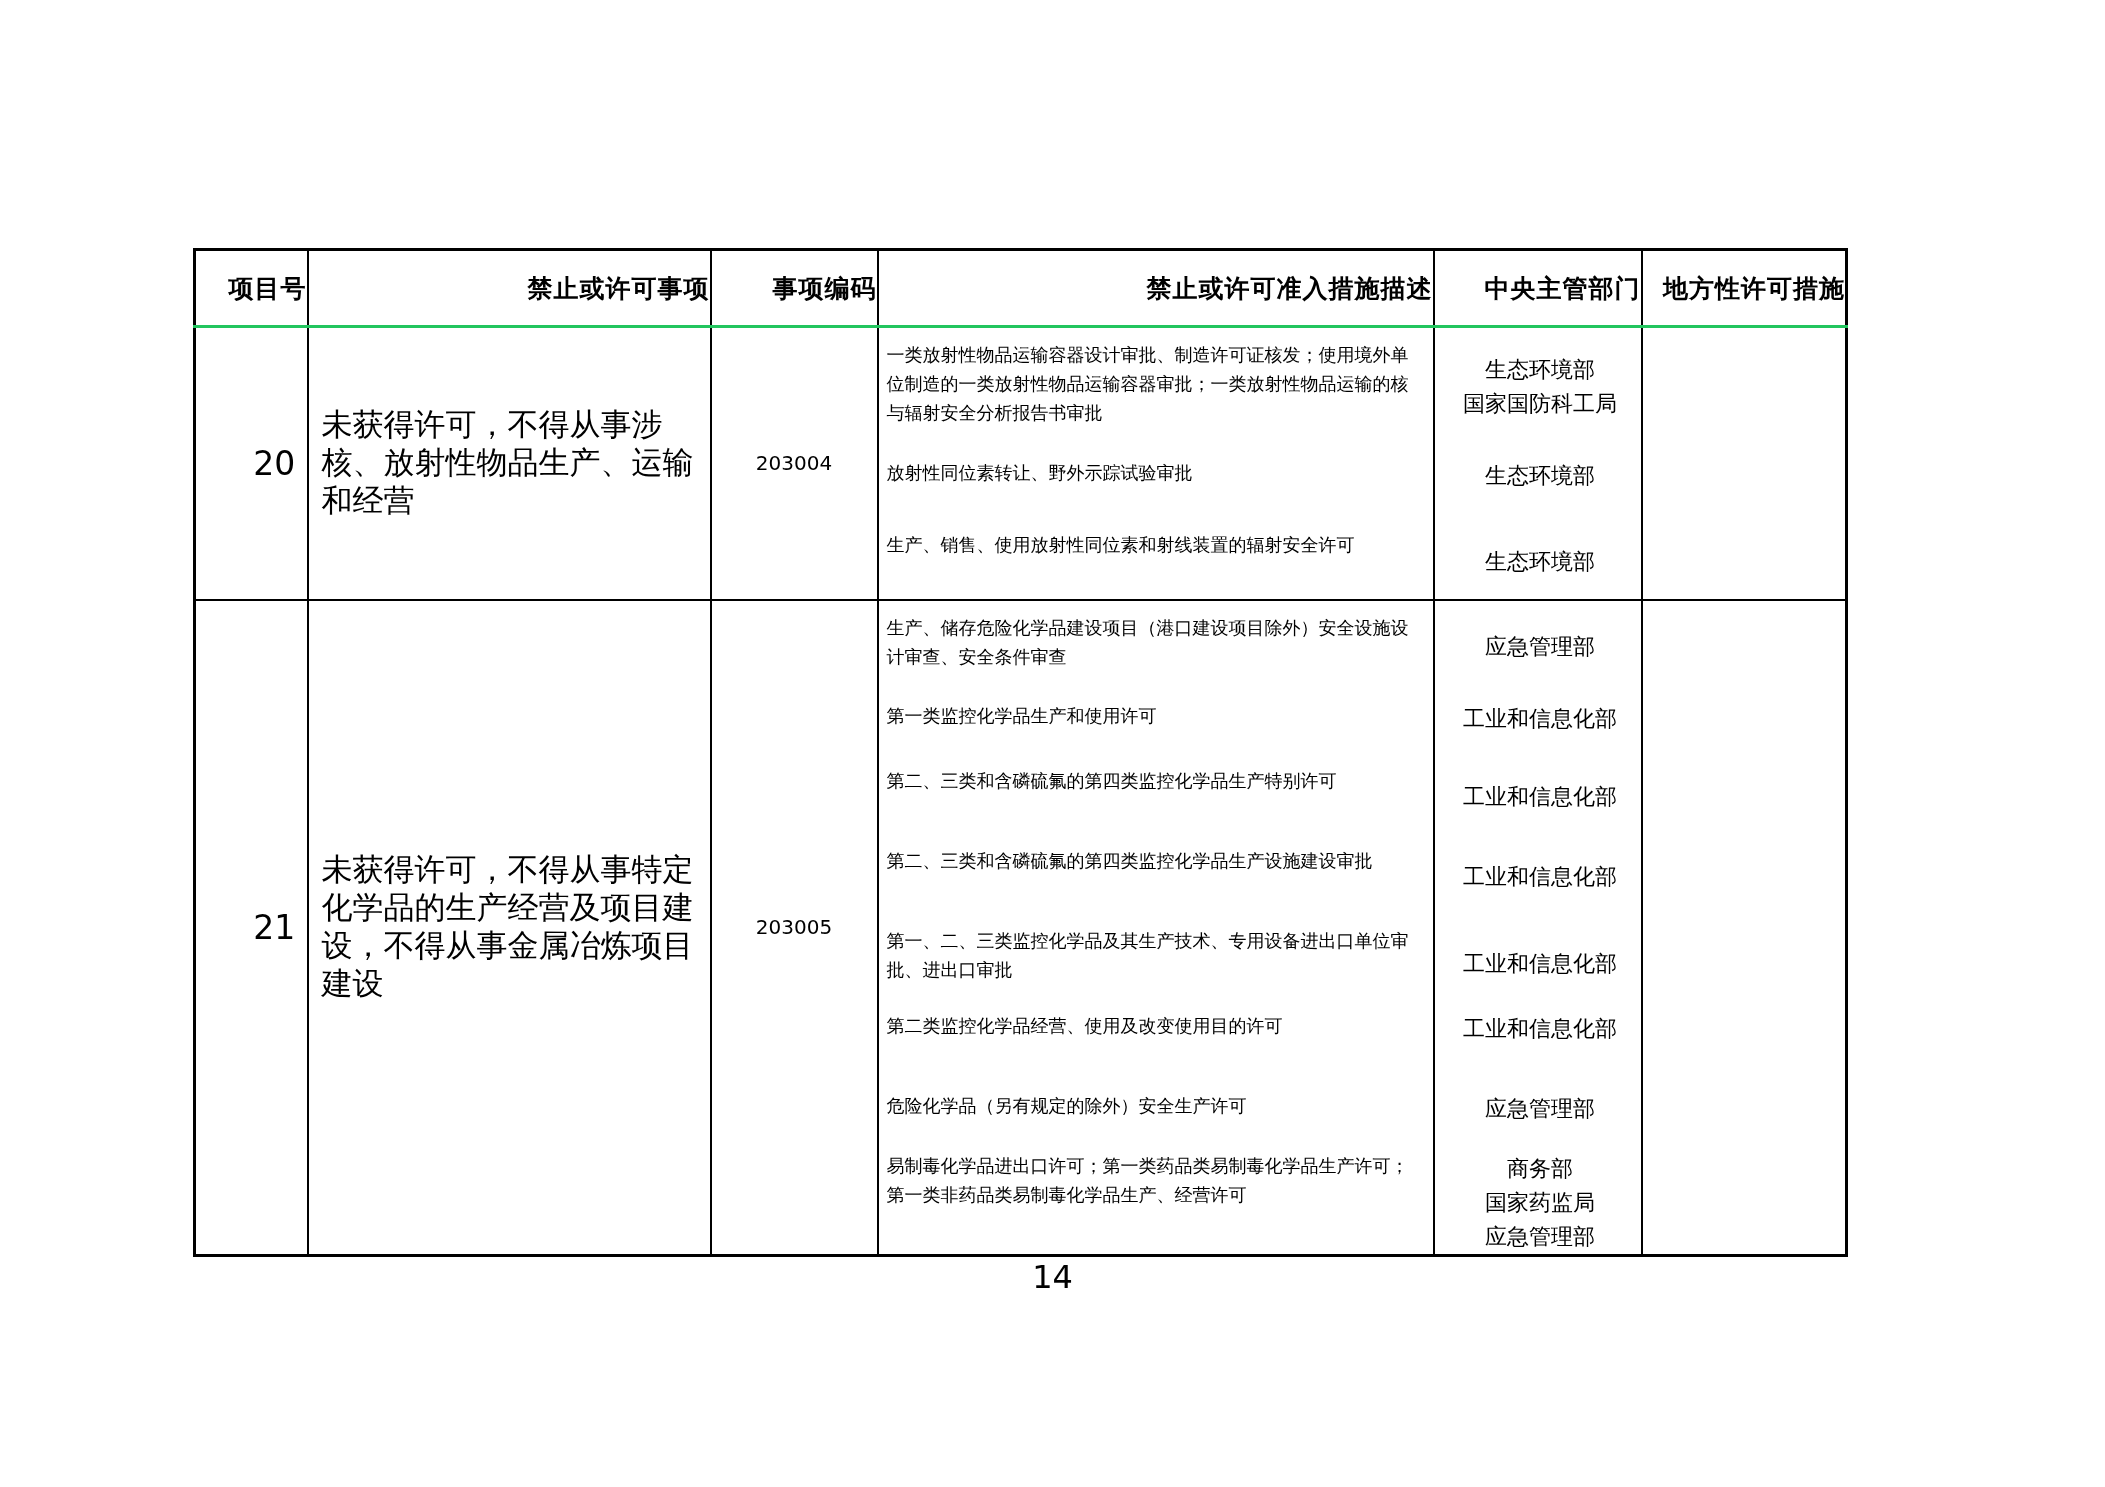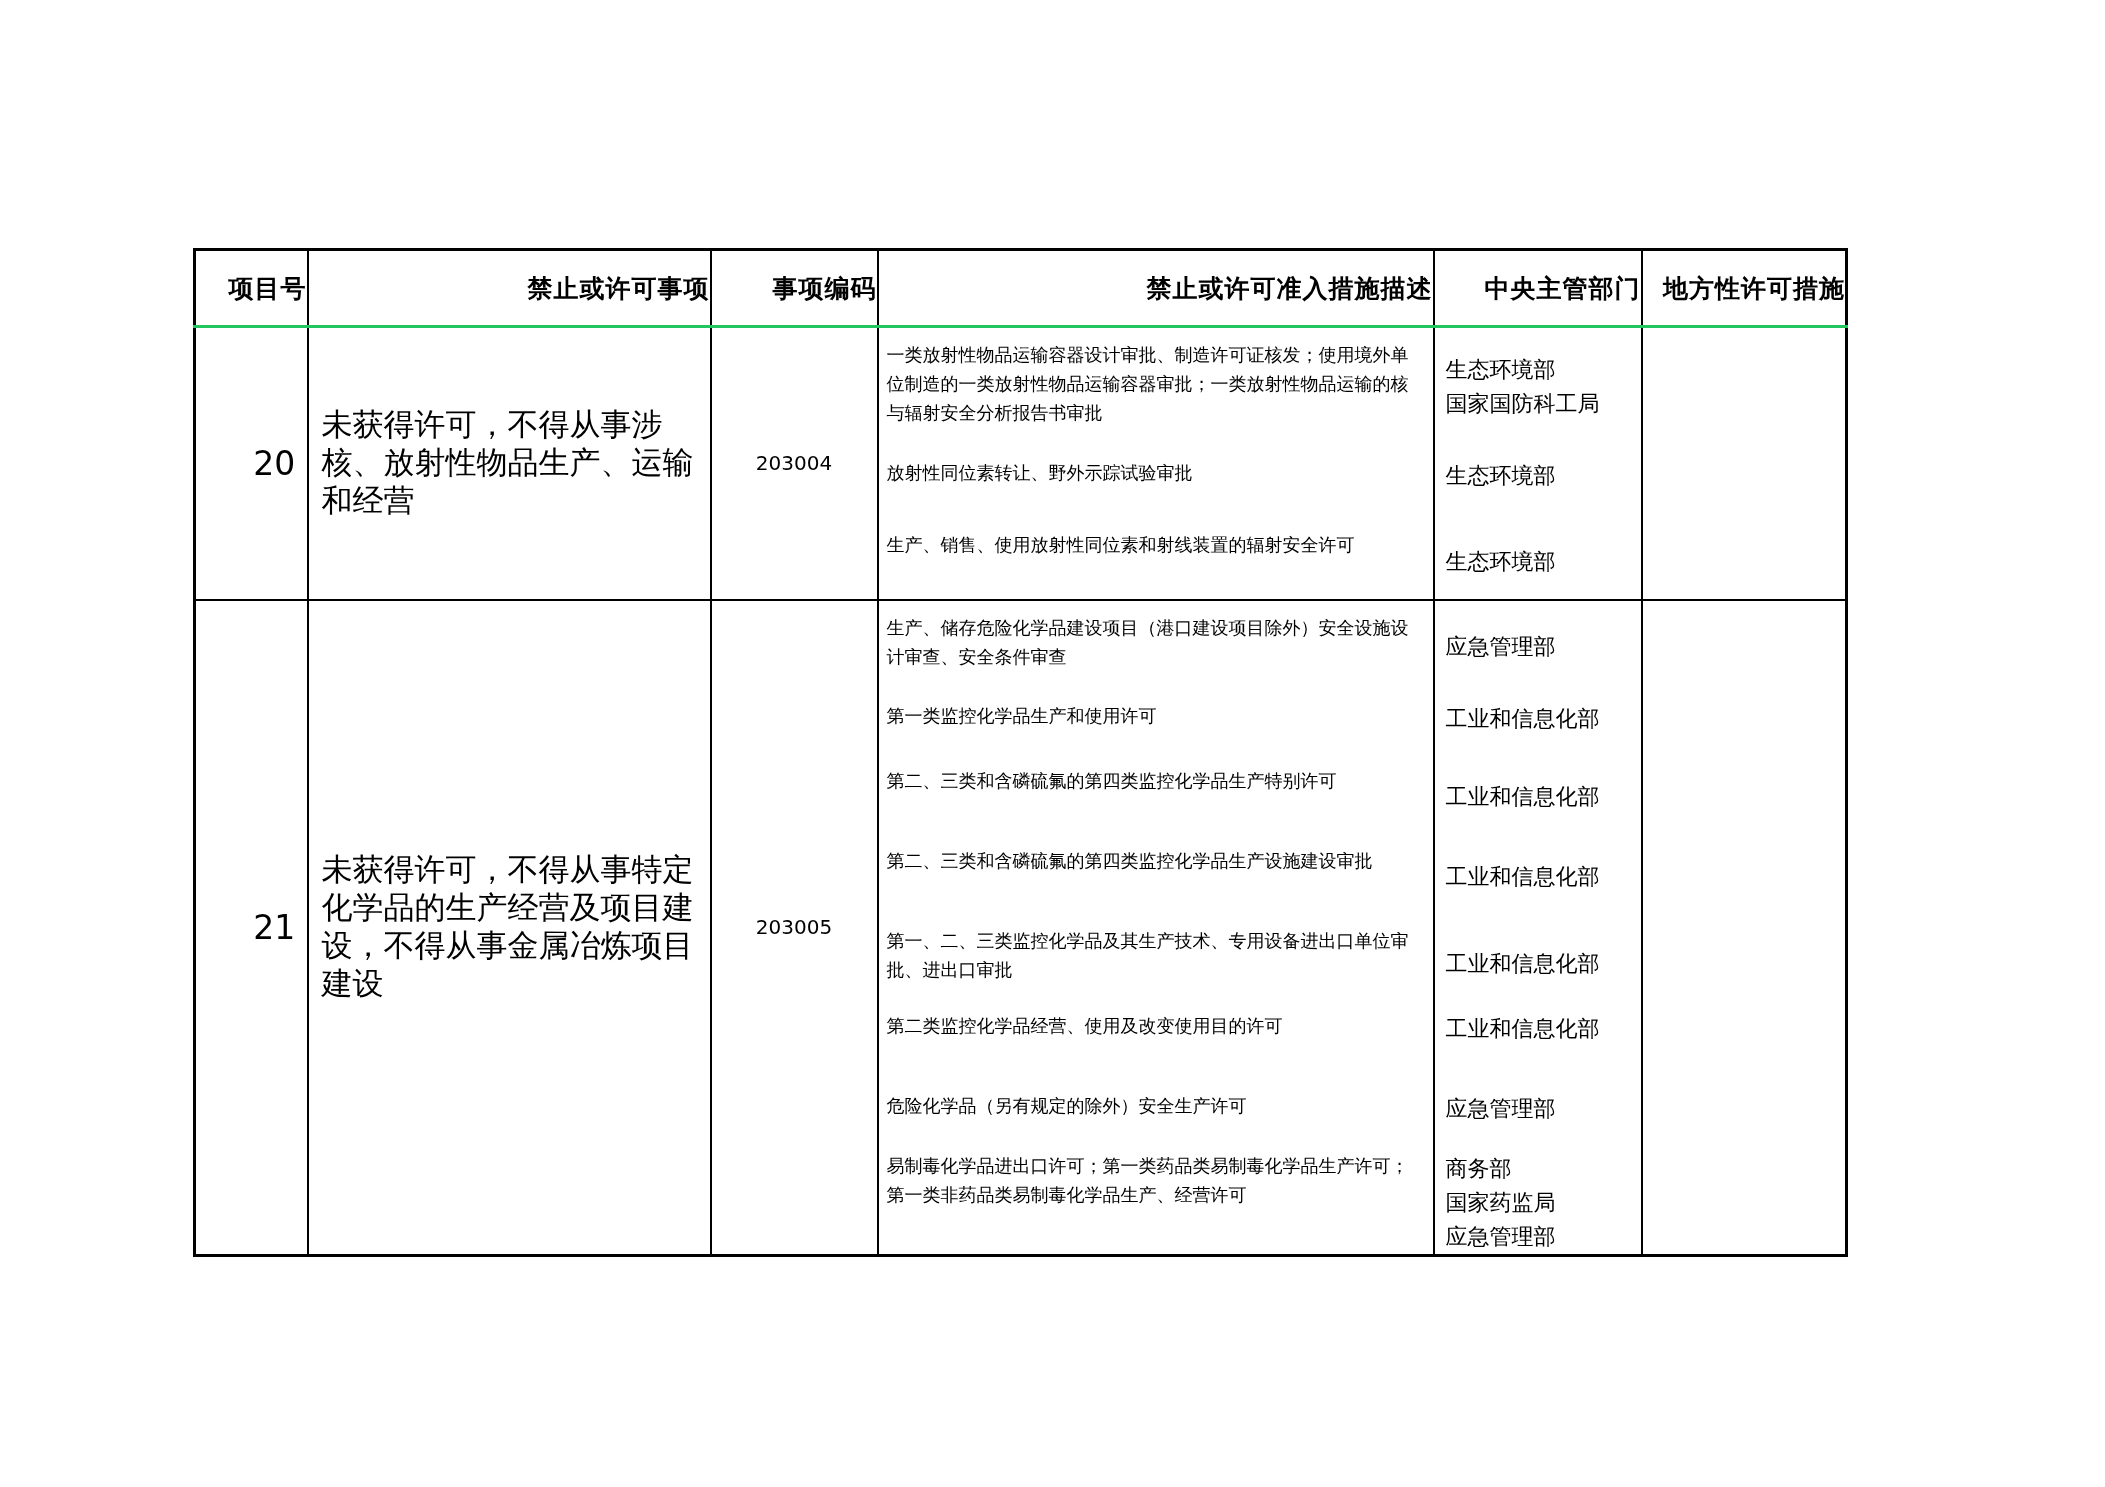--- a/index.html
+++ b/index.html
@@ -71,21 +71,21 @@
   .desc-inner { padding: 13px 8px 0 8px; }
   .dept-inner { padding: 13px 6px 0 11px; }
   .measure-block {
     font-size: 18px;
     line-height: 29px;
     text-align: left;
   }
   .dept-block {
     font-size: 22px;
     line-height: 34px;
-    text-align: left;
+    text-align: center;
     white-space: pre-line;
   }
   .page-number {
     position: absolute;
     left: 0;
     top: 1258px;
     width: 2105px;
     text-align: center;
     font-family: "DejaVu Sans", sans-serif;
     font-size: 32px;
@@ -182,14 +182,15 @@
 应急管理部</div>
         </div>
       </td>
       <td class="local-cell">
         <div></div>
       </td>
     </tr>
   </tbody>
     </table>
 
+  <div class="page-number">14</div>
 
 </div>
 
 </body></html>

